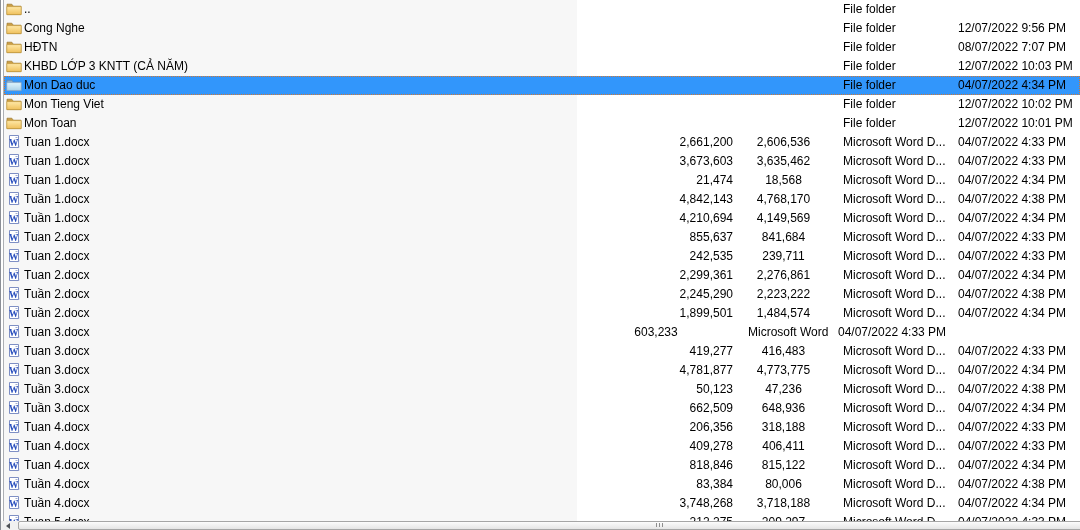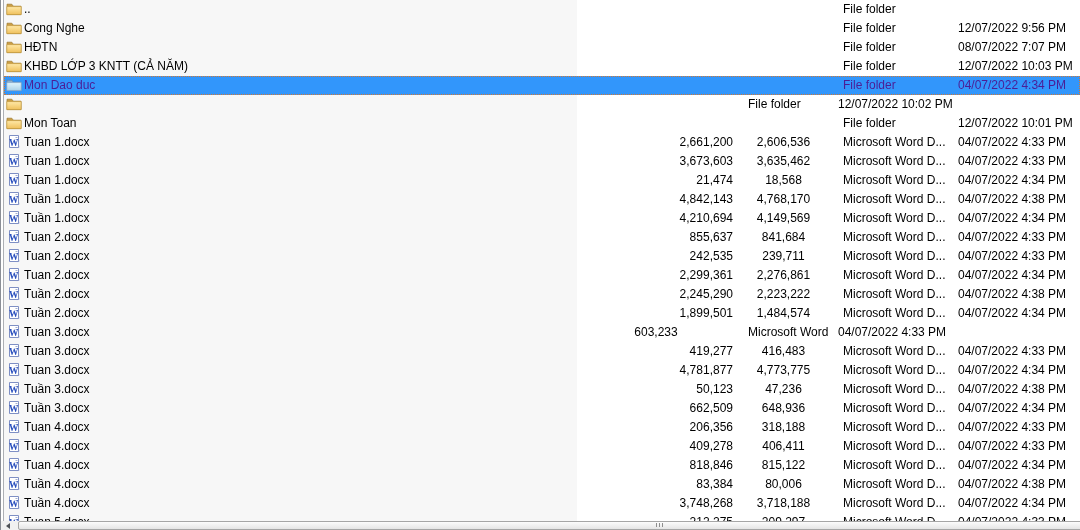--- a/index.html
+++ b/index.html
@@ -12,21 +12,21 @@
   .filelist{position:absolute;inset:0;background:#fff;}
   .vline-outer{position:absolute;left:0;top:0;bottom:0;width:1px;background:#8B8F96;z-index:6;}
   .vline-inner{position:absolute;left:3px;top:0;bottom:9px;width:1px;background:#ACAFB4;z-index:6;}
   .sort-tint{position:absolute;left:4px;top:0;bottom:0;width:573px;background:#F7F7F7;z-index:0;}
   .rows{position:absolute;left:4px;top:0;right:0;z-index:1;}
   .row{
     display:grid;
     grid-template-columns:20px 553px 160px 95px 120px 1fr;
     height:19px;line-height:19px;white-space:nowrap;
   }
-  .row.selected{background:#3296FB;color:#4c1d95;position:relative;}
+  .row.selected{background:#3296FB;color:#000000;position:relative;}
   .row.selected::after{
     content:"";position:absolute;inset:0;border:1px dotted #CF7837;pointer-events:none;
   }
   .cell-icon{position:relative;}
   .cell-icon svg{position:absolute;left:2px;top:1px;}
   .row.selected .cell-icon svg{filter:hue-rotate(165deg) saturate(0.45) brightness(1.05);}
   .cell-name{overflow:hidden;text-overflow:clip;}
   .cell-size{text-align:right;padding-right:4px;}
   .cell-packed{text-align:center;padding-right:2px;}
   .cell-type{padding-left:11px;overflow:hidden;}
@@ -158,20 +158,21 @@
             <defs>
               <linearGradient id="fg" x1="0" y1="0" x2="0" y2="1">
                 <stop offset="0" stop-color="#FFE9A8"></stop>
                 <stop offset="1" stop-color="#EFC05C"></stop>
               </linearGradient>
             </defs>
             <path d="M1,3.2 L5.8,3.2 L7.4,5.2 L15,5.2 L15,13.6 L1,13.6 Z" fill="#CB9E45" stroke="#9C7A2E" stroke-width="0.7"></path>
             <path d="M0.8,5.6 L15.2,5.6 L15.2,13.6 L0.8,13.6 Z" fill="url(#fg)" stroke="#C19A3F" stroke-width="0.7"></path>
           </svg>
         </span>
+        <span class="cell-name">Mon Tieng Viet</span>
         <span class="cell-size"></span>
         <span class="cell-packed"></span>
         <span class="cell-type">File folder</span>
         <span class="cell-mod">12/07/2022 10:02 PM</span>
       </div>
       <div class="row">
         <span class="cell-icon">
           <svg width="16" height="16" viewBox="0 0 16 16">
             <defs>
               <linearGradient id="fg" x1="0" y1="0" x2="0" y2="1">

